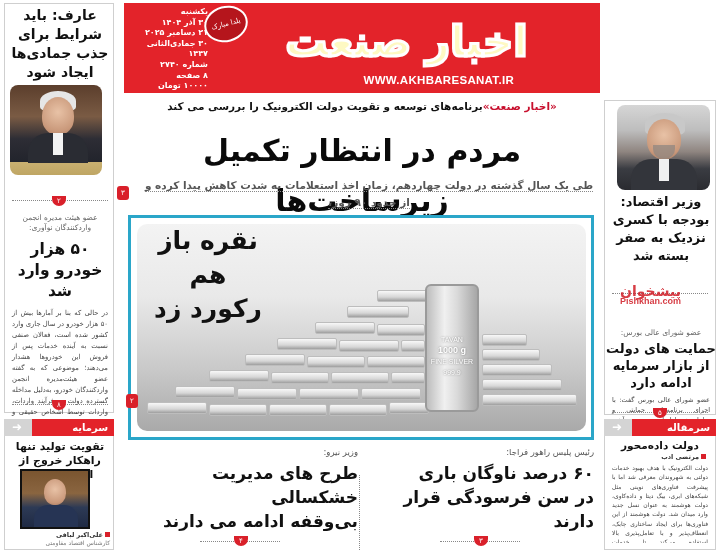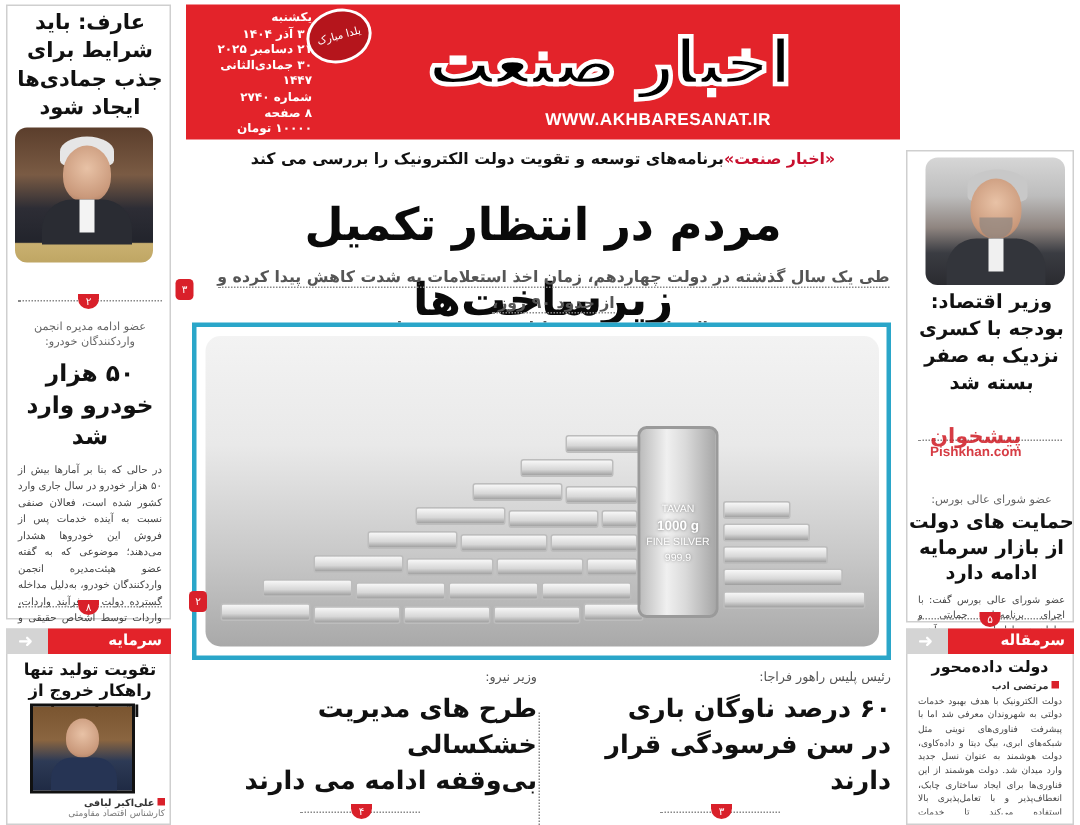--- a/index.html
+++ b/index.html
@@ -3,21 +3,21 @@
 <meta charset="utf-8">
 <style>
   * { box-sizing: border-box; margin: 0; padding: 0; }
   html, body { width: 720px; height: 550px; overflow: hidden; background: #ffffff; }
   body { font-family: "DejaVu Sans", sans-serif; color: #111; position: relative; direction: rtl; }
 
   
   .masthead { position: absolute; left: 124px; top: 3px; width: 476px; height: 90px; background: #e3232a; }
   .masthead .info { position: absolute; left: 4px; top: 4px; width: 80px; direction: rtl; text-align: right; color: #fff; font-size: 8px; line-height: 10.6px; font-weight: bold; }
   .masthead .logo { position: absolute; left: 95px; top: 10px; width: 375px; height: 58px; color: #e3232a; font-size: 42px; font-weight: bold; text-align: center; line-height: 58px; -webkit-text-stroke: 3px #fff; letter-spacing: 2px; font-family: "DejaVu Sans", sans-serif; }
-  .masthead .logo span { color: #000000; }
+  .masthead .logo span { color: #fef9c3; }
   .masthead .url { position: absolute; left: 100px; top: 71px; width: 290px; color: #fff; font-size: 11.5px; font-weight: bold; direction: ltr; text-align: right; font-family: "Liberation Sans", sans-serif; letter-spacing: 0.3px; }
   .masthead .yalda { position: absolute; left: 80px; top: 3px; width: 44px; height: 36px; border-radius: 50%; background: #b5151c; border: 2px solid #fff; color: #fff; font-size: 7px; display: flex; align-items: center; justify-content: center; transform: rotate(-15deg); }
 
   
   .kicker { position: absolute; left: 124px; top: 100px; width: 476px; text-align: center; font-size: 10.5px; font-weight: bold; color: #111; }
   .kicker .kbrand { color: #c8102e; }
   .headline { position: absolute; left: 124px; top: 126px; width: 476px; text-align: center; font-size: 30px; font-weight: bold; color: #0a0a0a; letter-spacing: -0.5px; line-height: 50px; }
   .lede { position: absolute; left: 140px; top: 177px; width: 458px; text-align: center; font-size: 10.5px; color: #555; line-height: 17px; font-weight: bold; }
   .lede span { border-bottom: 1px dotted #888; }
   .pg-badge { position: absolute; width: 12px; height: 14px; background: #d9202a; color: #fff; font-size: 7px; border-radius: 3px; text-align: center; line-height: 14px; }
@@ -121,20 +121,24 @@
     <div class="bar" style="left:240px;top:100px;width:48px;"></div>
     <div class="bar" style="left:210px;top:82px;width:62px;"></div>
     <div class="bar" style="left:240px;top:66px;width:50px;"></div>
     <div class="bigbar">
       <div>TAVAN</div>
       <div style="font-size:9px;font-weight:bold;">1000 g</div>
       <div>FINE SILVER</div>
       <div>999.9</div>
     </div>
   </div>
+  <div class="ftitle">
+    <div>نقره باز هم</div>
+    <div>رکورد زد</div>
+  </div>
 </div>
 <div class="pg-badge" style="left:126px; top:394px;">۲</div>
 
 <div class="bstory" style="left:364px;">
   <div class="sub">رئیس پلیس راهور فراجا:</div>
   <div class="h">
     <div>۶۰ درصد ناوگان باری</div>
     <div>در سن فرسودگی قرار دارند</div>
   </div>
 </div>
@@ -160,21 +164,21 @@
 <div class="portrait p-left">
   <div class="hair" style="left:30px;top:6px;width:36px;height:20px;background:#e6e6e6;"></div>
   <div class="face" style="left:32px;top:12px;width:32px;height:38px;"></div>
   <div style="position:absolute;left:18px;top:48px;width:60px;height:30px;background:#2a2c33;border-radius:20px 20px 0 0;"></div>
   <div style="position:absolute;left:43px;top:48px;width:10px;height:22px;background:#f3f3f3;"></div>
 </div>
 <div class="dotline" style="left:12px; top:200px; width:96px;"></div>
 <div class="pg-badge" style="left:52px; top:196px; width:14px; height:10px; line-height:10px; border-radius:0 0 7px 7px;">۲</div>
 
 <div style="position:absolute; left:6px; top:213px; width:108px;">
-  <div class="side-sub">عضو ادامه مدیره انجمن واردکنندگان خودرو:</div>
+  <div class="side-sub">عضو هیئت مدیره انجمن واردکنندگان نوآوری:</div>
   <div class="side-h" style="margin-top:6px; font-size:15.5px; line-height:21px;">۵۰ هزار خودرو وارد شد</div>
   <div class="side-body" style="margin-top:6px;">در حالی که بنا بر آمارها بیش از ۵۰ هزار خودرو در سال جاری وارد کشور شده است، فعالان صنفی نسبت به آینده خدمات پس از فروش این خودروها هشدار می‌دهند؛ موضوعی که به گفته عضو هیئت‌مدیره انجمن واردکنندگان خودرو، به‌دلیل مداخله گسترده دولت در فرآیند واردات، واردات توسط اشخاص حقیقی و نبود سازوکار مشخص برای گارانتی و تأمین قطعات، می‌تواند طی سال‌های آینده به یکی از مشکلات جدی در بازار خودرو تبدیل شود.</div>
 </div>
 <div class="dotline" style="left:12px; top:404px; width:96px;"></div>
 <div class="pg-badge" style="left:52px; top:400px; width:14px; height:10px; line-height:10px; border-radius:0 0 7px 7px;">۸</div>
 
 <div class="col" style="left:4px; top:419px; width:110px; height:131px;"></div>
 <div class="section-tag" style="left:4px; top:419px; width:110px;">
   <div class="grey" style="left:0; width:28px;"></div>
   <span class="arrow" style="left:8px;">➜</span>

